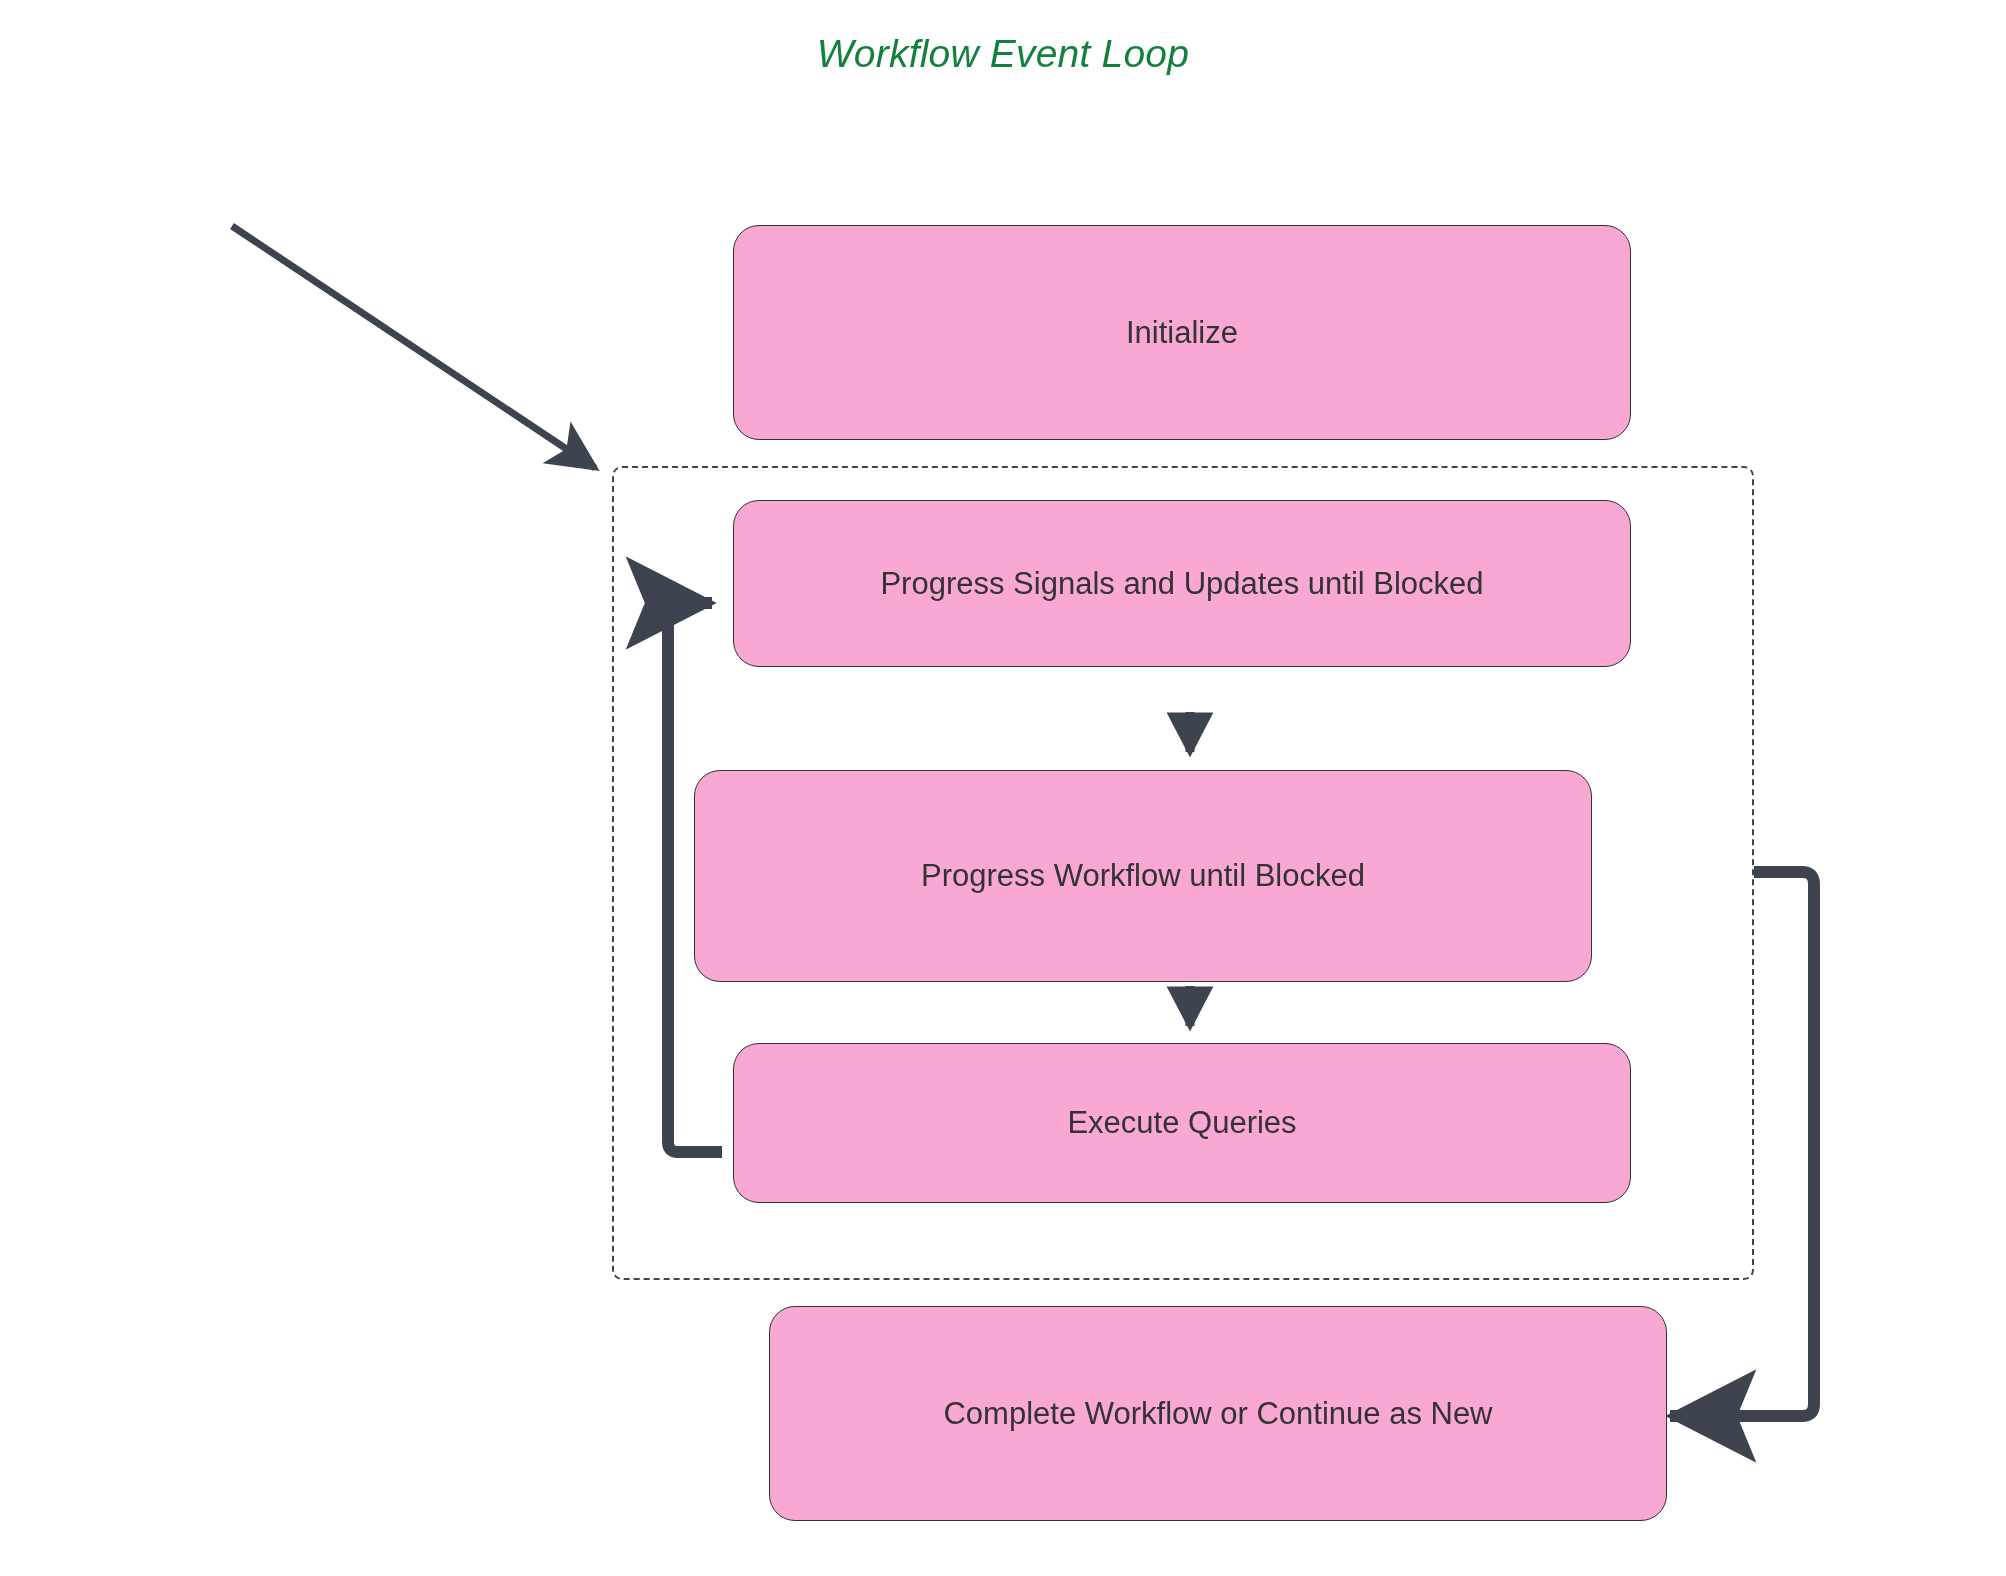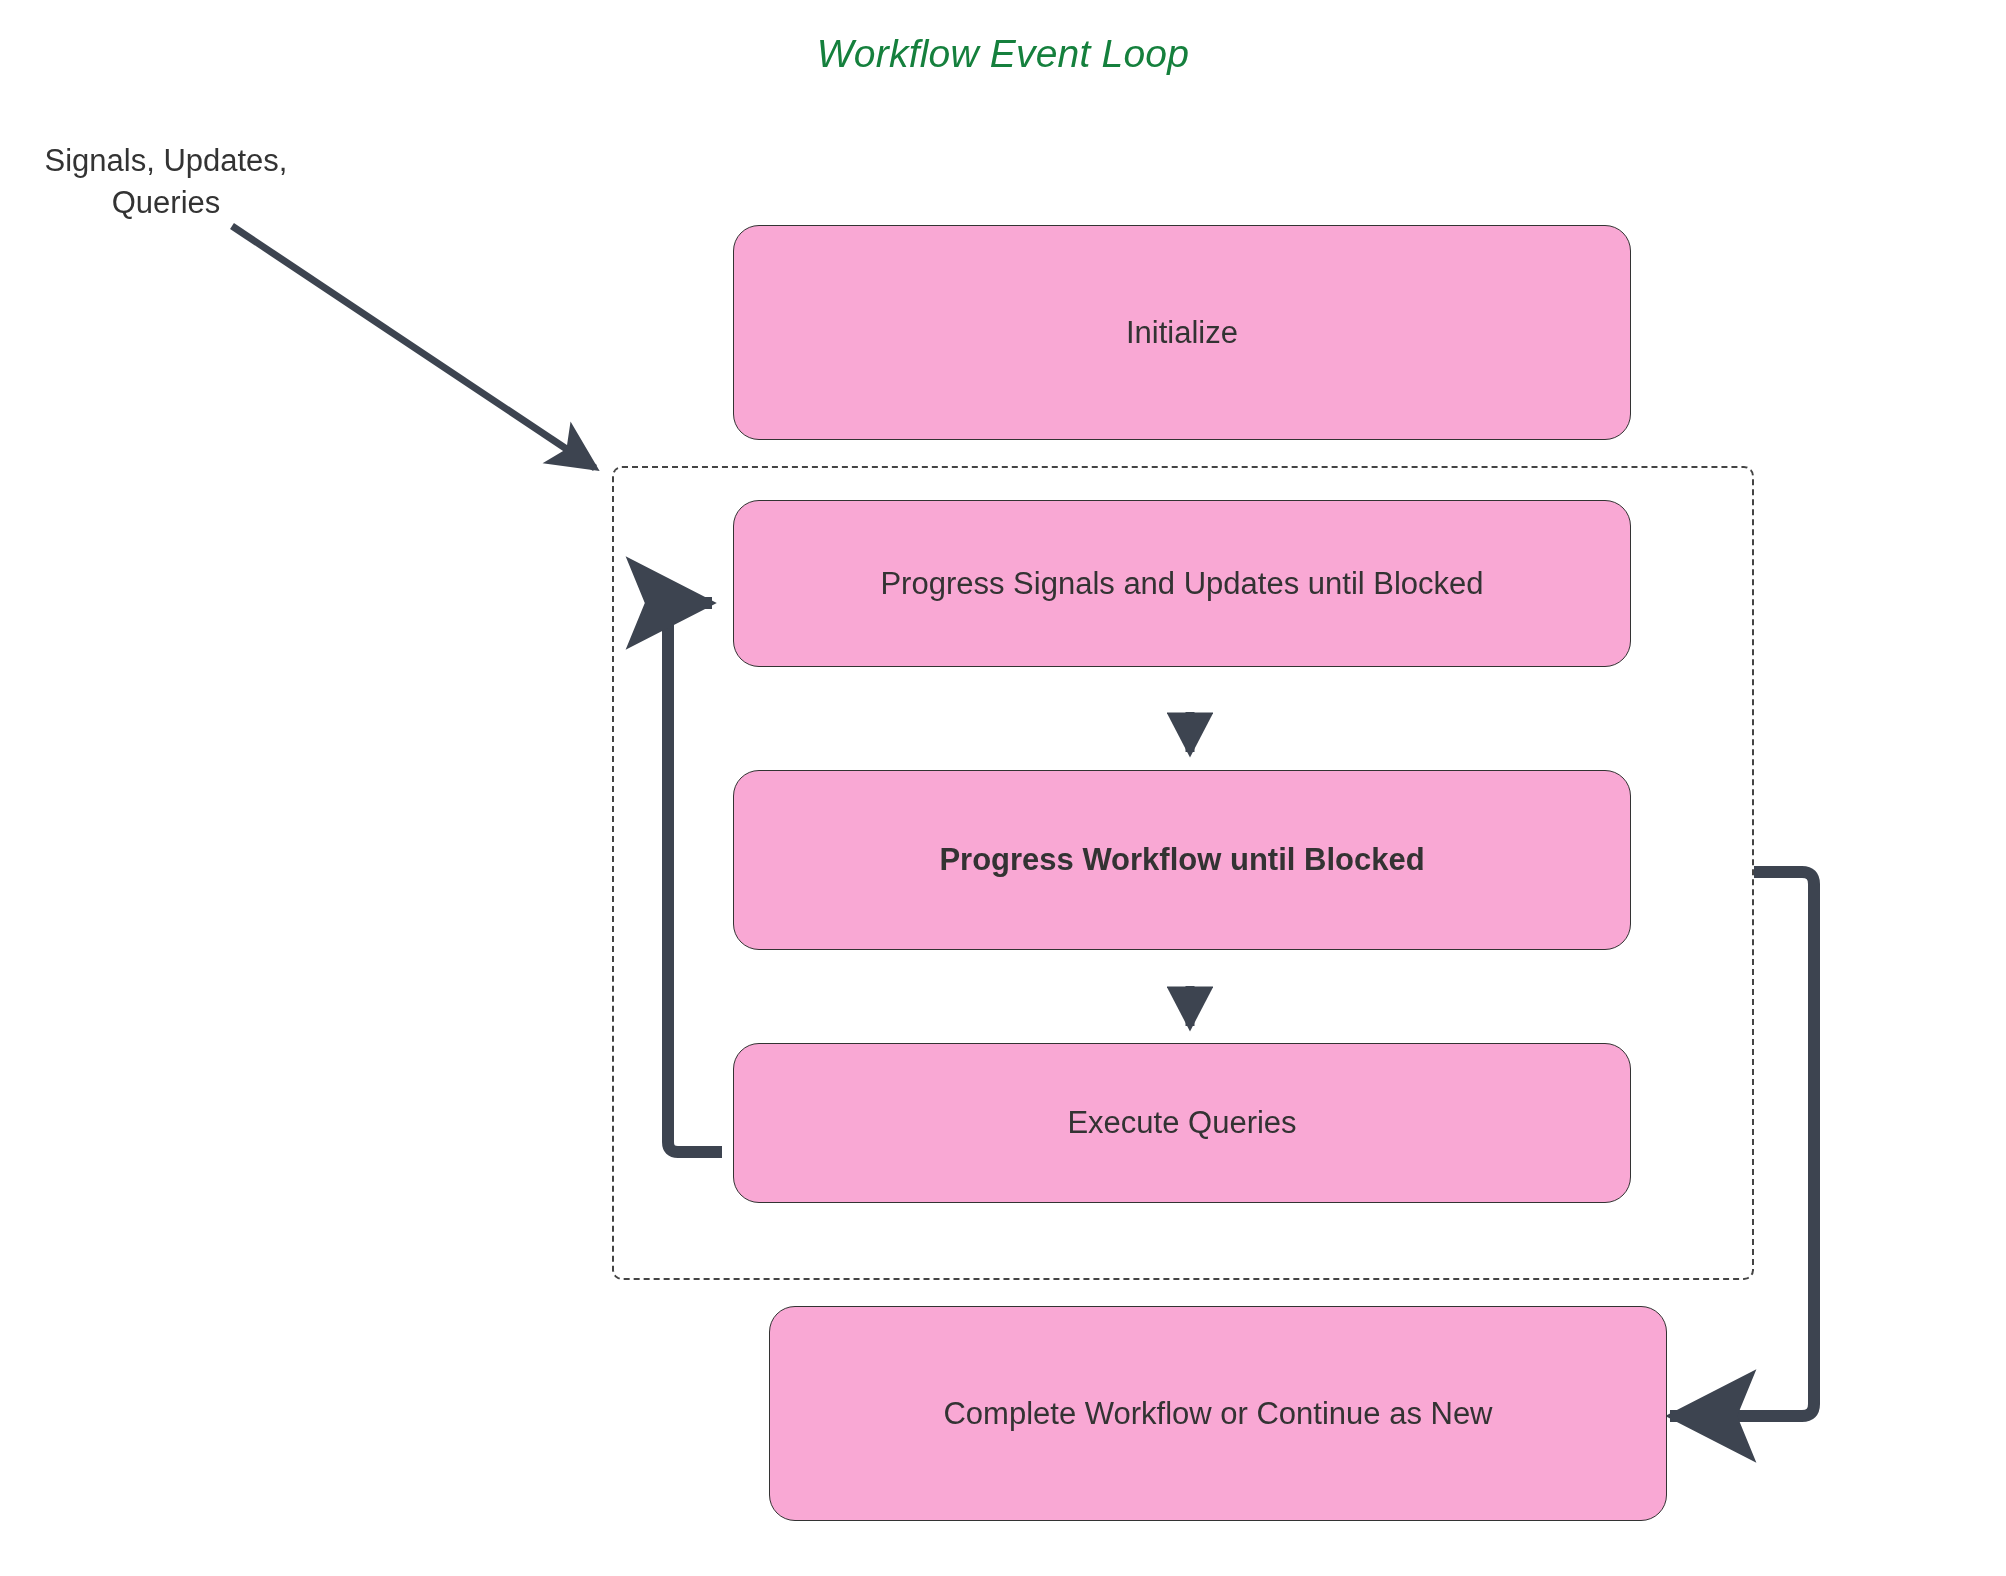--- a/index.html
+++ b/index.html
@@ -72,22 +72,20 @@
     pointer-events: none;
   }
 </style>
 </head>
 <body>
 
 <div id="canvas">
 
   <div class="diagram-title">Workflow Event Loop</div>
 
-  <div class="external-label">Signals, Updates,
-Queries</div>
 
   <svg id="svg-layer" viewBox="0 0 2006 1576">
     <defs>
       <marker id="arrow-thick" markerWidth="9" markerHeight="9" refX="7.6" refY="4.5" orient="auto" markerUnits="strokeWidth">
         <path d="M 0.4 0.6 L 8 4.5 L 0.4 8.4 L 2.0 4.5 Z" fill="#3d4450"></path>
       </marker>
       <marker id="arrow-diag" markerWidth="8" markerHeight="8" refX="6.6" refY="4" orient="auto" markerUnits="strokeWidth">
         <path d="M 0 0.4 L 7.4 4 L 0 7.6 L 1.7 4 Z" fill="#3d4450"></path>
       </marker>
       <marker id="arrow-down" markerWidth="5.2" markerHeight="5.2" refX="4.4" refY="2.6" orient="auto" markerUnits="strokeWidth">
@@ -109,21 +107,21 @@
   <div class="loop-container" style="left:612px; top:466px; width:1142px; height:814px;"></div>
 
   <div class="node-box" style="left:733px; top:225px; width:898px; height:215px;">
     <span class="node-label">Initialize</span>
   </div>
 
   <div class="node-box" style="left:733px; top:500px; width:898px; height:167px;">
     <span class="node-label">Progress Signals and Updates until Blocked</span>
   </div>
 
-  <div class="node-box" style="left:733px; top:770px; width:898px; height:180px;font-weight:bold;">
+  <div class="node-box" style="left:694px; top:770px; width:898px; height:212px;">
     <span class="node-label">Progress Workflow until Blocked</span>
   </div>
 
   <div class="node-box" style="left:733px; top:1043px; width:898px; height:160px;">
     <span class="node-label">Execute Queries</span>
   </div>
 
   <div class="node-box" style="left:733px; top:1306px; width:898px; height:215px;margin-left:36px;">
     <span class="node-label">Complete Workflow or Continue as New</span>
   </div>

